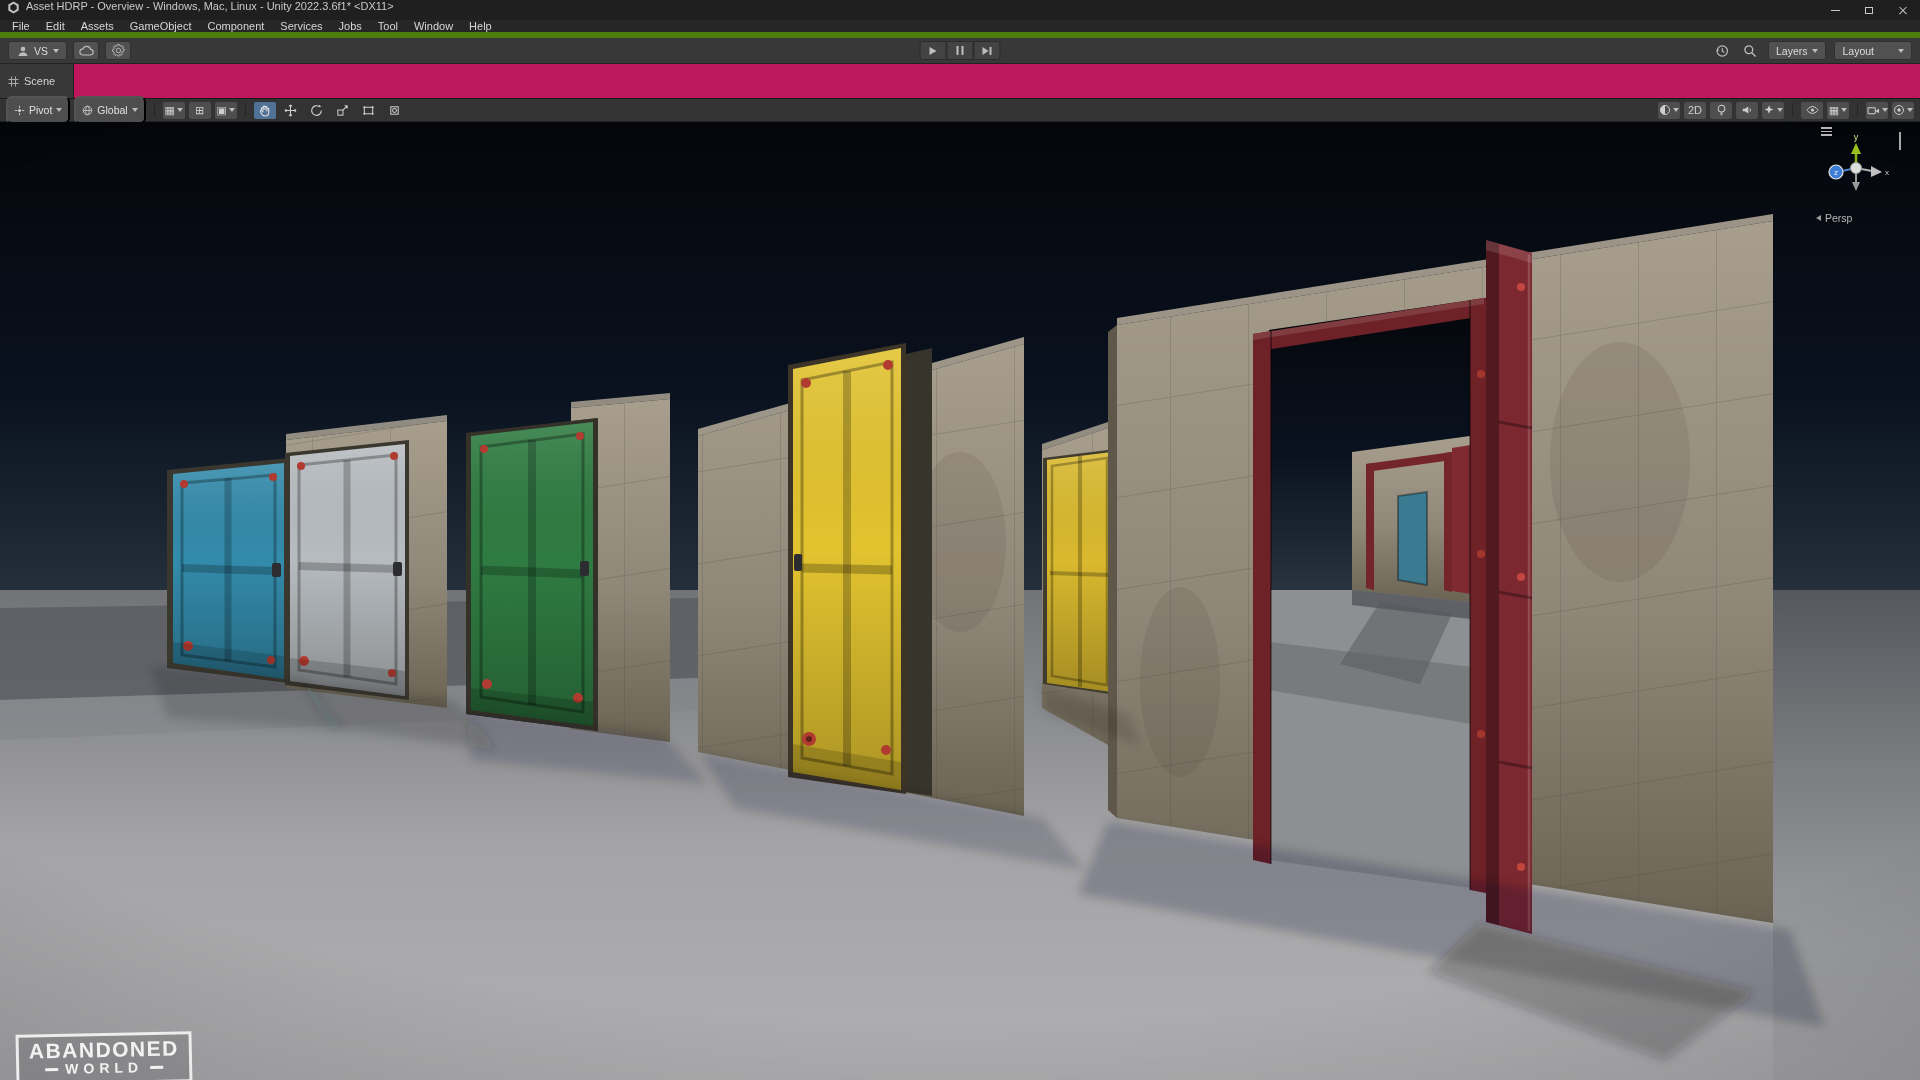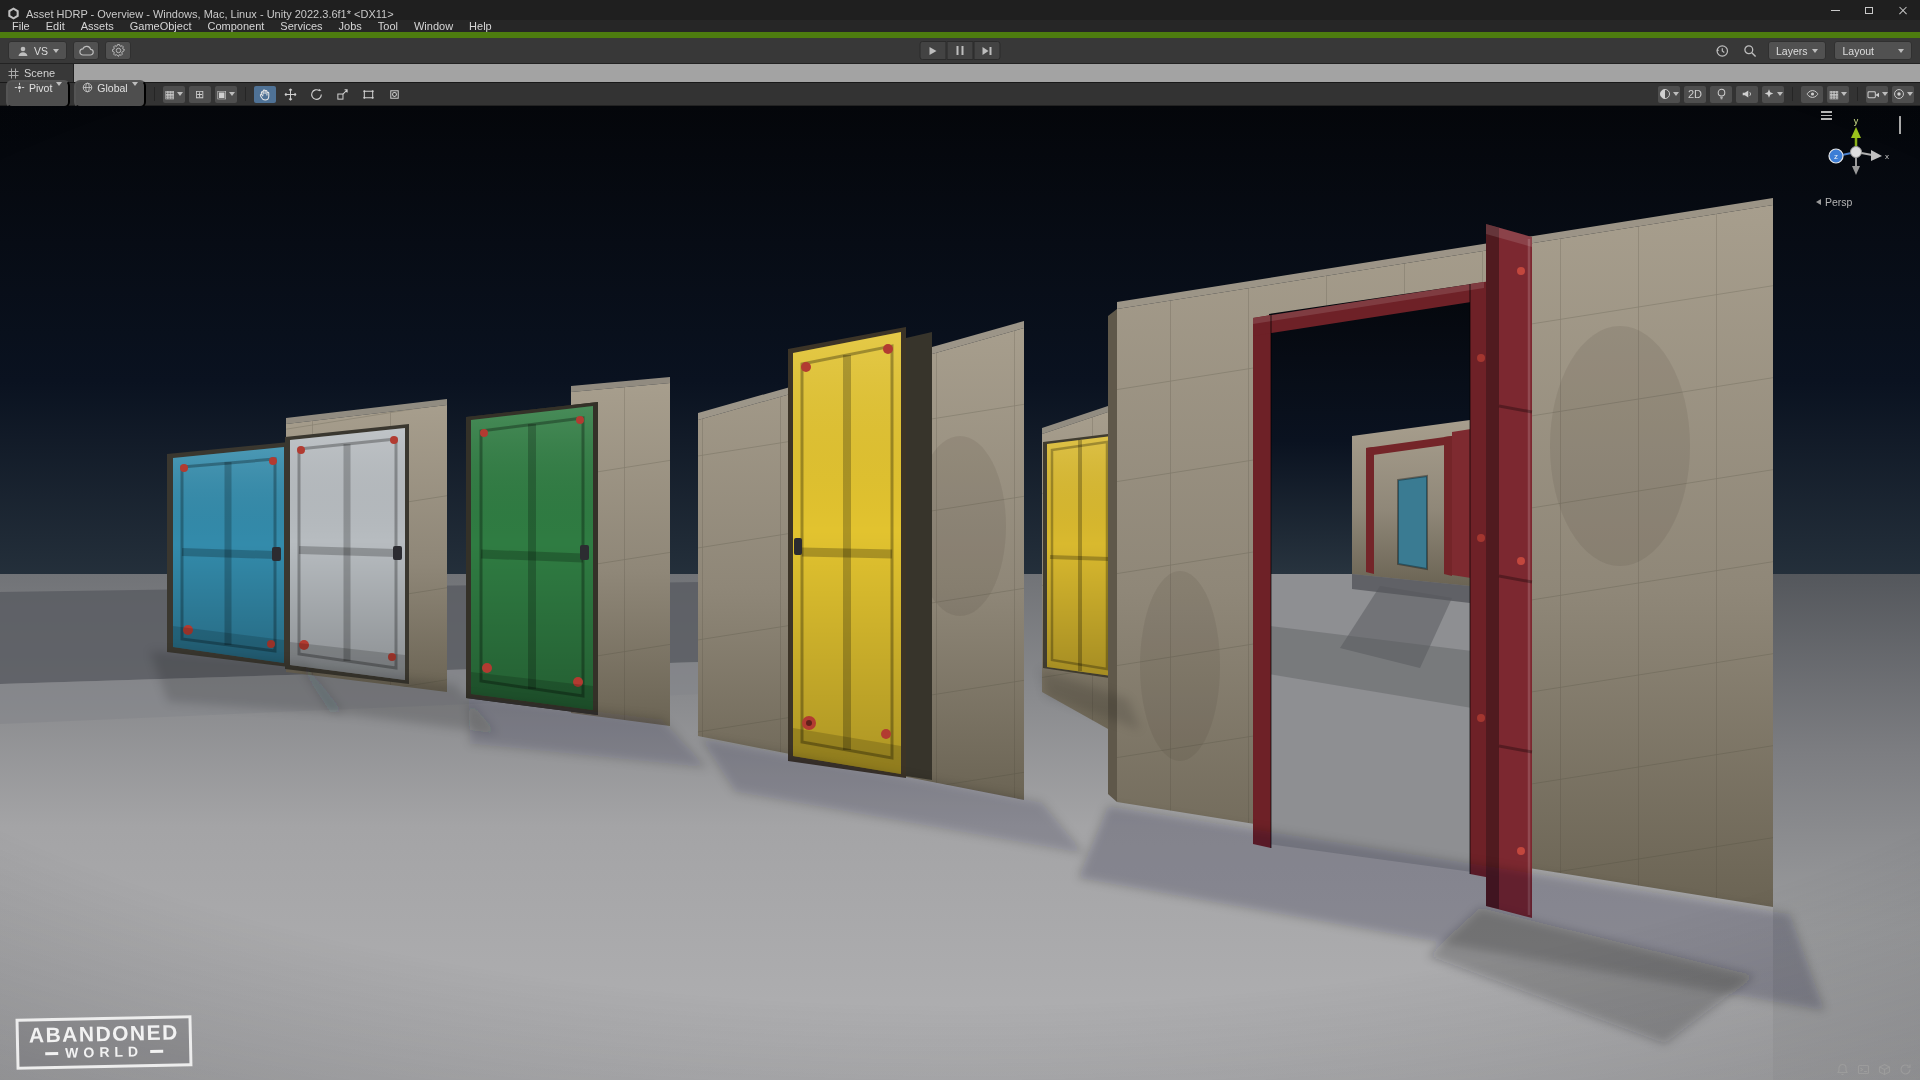--- a/index.html
+++ b/index.html
@@ -1,21 +1,21 @@
 <!DOCTYPE html>
 <html><head>
 <meta charset="utf-8">
 <style>
   * { margin:0; padding:0; box-sizing:border-box; }
   html,body { width:1920px; height:1080px; overflow:hidden; background:#1a1a1a;
               font-family:"Liberation Sans", sans-serif; }
   .app { width:1920px; height:1080px; display:flex; flex-direction:column; }
 
   
-  .titlebar { height:20px; background:#1f1f1f; display:flex; align-items:flex-end;
+  .titlebar { height:20px; background:#1f1f1f; display:flex; align-items:flex-start;
               padding:0 0 0 6px; gap:6px; flex:0 0 auto; }
   .u-logo { width:14px; height:14px; display:flex; align-items:center; justify-content:center; }
   .title { font-size:11px; color:#c9c9c9; white-space:nowrap; }
   .wincontrols { margin-left:auto; display:flex; height:100%; }
   .wbtn { width:34px; height:100%; display:flex; align-items:center; justify-content:center; }
   .glyph-min { width:9px; height:1px; background:#c8c8c8; }
   .glyph-max { width:8px; height:7px; border:1px solid #c8c8c8; }
   .glyph-close { position:relative; width:10px; height:10px; }
   .glyph-close i { position:absolute; left:0; top:4.5px; width:10px; height:1.2px; background:#c8c8c8; }
   .glyph-close i.a { transform:rotate(45deg); } .glyph-close i.b { transform:rotate(-45deg); }
@@ -44,30 +44,30 @@
   .ico-play { width:0; height:0; border-top:4.5px solid transparent; border-bottom:4.5px solid transparent;
               border-left:7px solid #bdbdbd; }
   .ico-pause { display:flex; gap:2.5px; } .ico-pause i { width:2.5px; height:9px; background:#bdbdbd; }
   .ico-step { display:flex; align-items:center; gap:1.5px; }
   .ico-step .tri { width:0; height:0; border-top:4px solid transparent; border-bottom:4px solid transparent;
                    border-left:6px solid #bdbdbd; }
   .ico-step .bar { width:2px; height:8px; background:#bdbdbd; }
   .flat-ico { display:flex; align-items:center; justify-content:center; width:20px; height:19px; }
 
   
-  .tabbar { height:19px; background:#a3a3a3; border-bottom:1px solid #191919;
+  .tabbar { height:35px; background:#be185d; border-bottom:1px solid #191919;
             display:flex; align-items:stretch; flex:0 0 auto; }
   .tab { background:#383838; display:flex; align-items:center; gap:5px; padding:0 18px 0 8px;
          font-size:11px; color:#d2d2d2; border-right:1px solid #1f1f1f; }
 
   
   .scenebar { height:23px; background:#333333; border-bottom:1px solid #222222;
               display:flex; align-items:center; padding:0 6px; gap:4px; flex:0 0 auto; }
   .sb-btn { height:28px; background:#4e4e4e; border-radius:6px; display:inline-flex;
-            align-items:flex-start; gap:4px; padding:0 6px; font-size:10.5px; color:#e0e0e0; }
+            align-items:center; gap:4px; padding:0 6px; font-size:10.5px; color:#e0e0e0; }
   .sb-ico { width:22px; height:17px; background:#4e4e4e; border-radius:2px; display:inline-flex;
             align-items:center; justify-content:center; gap:2px; color:#cfcfcf; font-size:11px; }
   .sep { width:1px; height:14px; background:#252525; margin:0 4px; }
   .tool-btn { width:22px; height:17px; display:flex; align-items:center; justify-content:center; border-radius:2px; }
   .tool-active { background:#4f7296; }
   .sb-spacer { flex:1; }
   .sb-2d { padding:0 6px; }
 
   
   .viewport { position:relative; height:974px; background:#000; overflow:hidden; flex:0 0 auto; }

